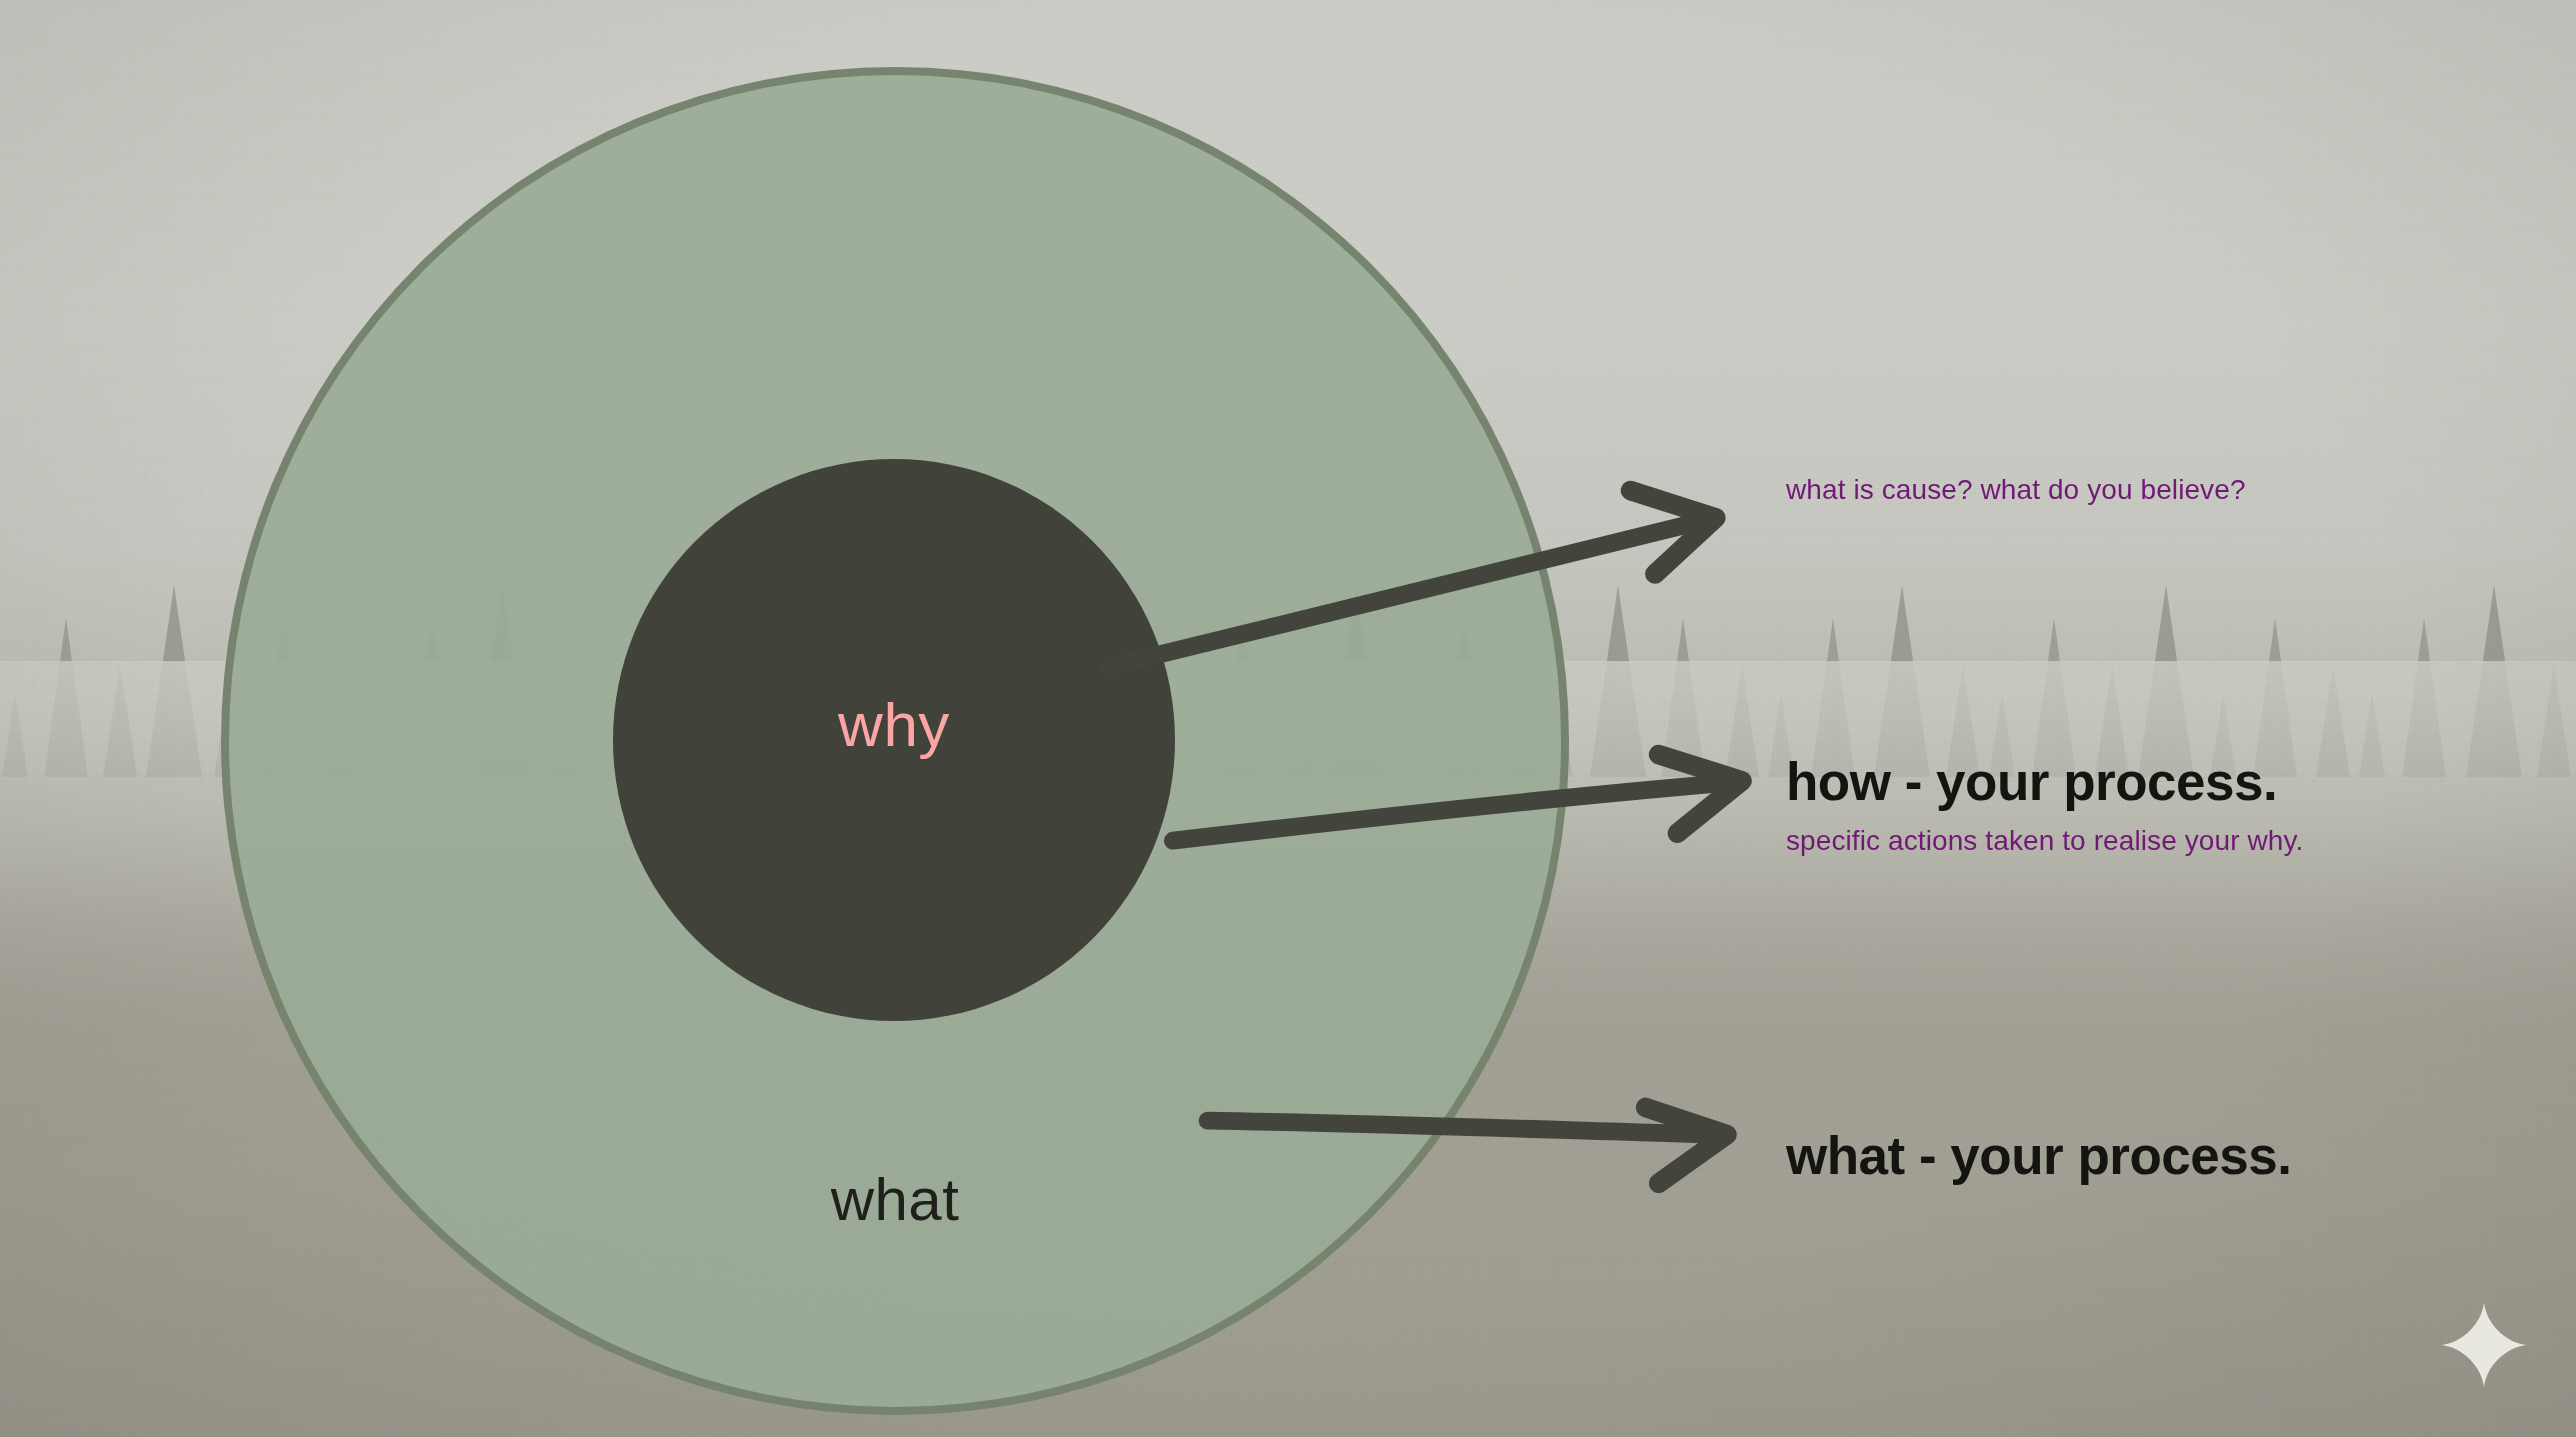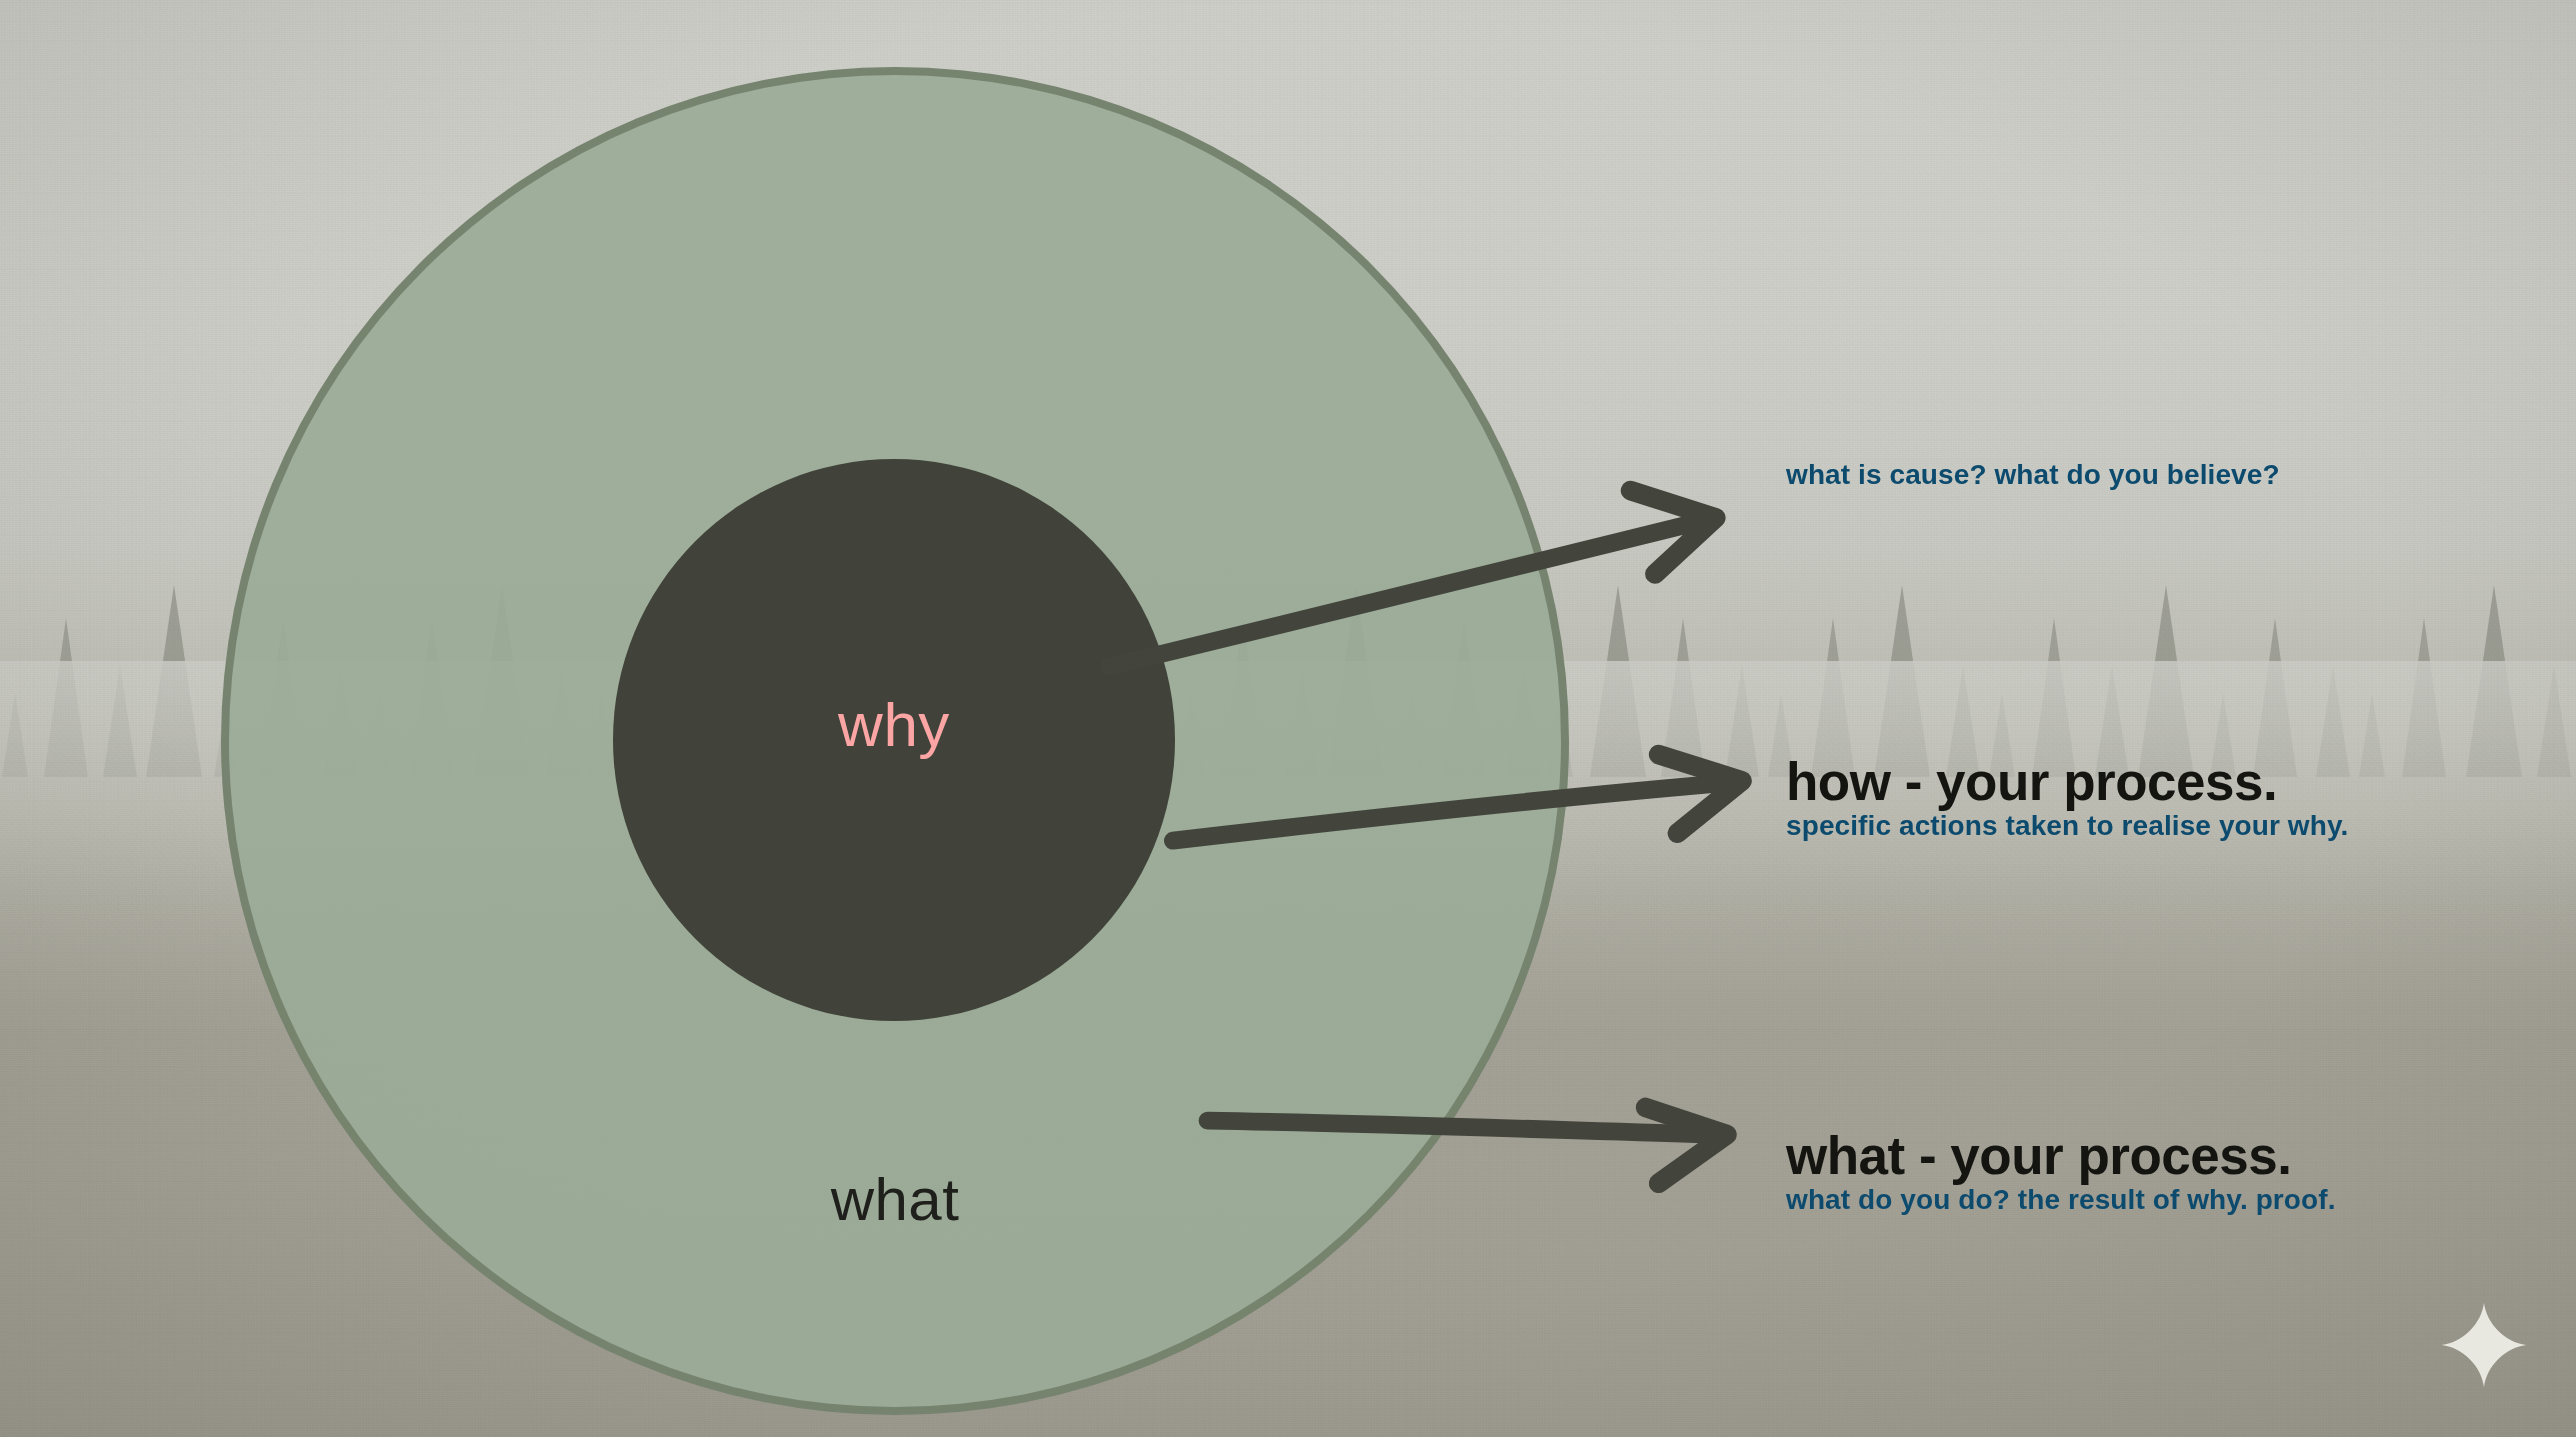--- a/index.html
+++ b/index.html
@@ -140,23 +140,24 @@
   .callout { position: absolute; }
   .callout .headline {
     font-size: 53px;
     font-weight: 700;
     color: #141511;
     letter-spacing: -0.5px;
     white-space: nowrap;
     line-height: 1.05;
   }
   .callout .sub {
+    margin-top: 15px;
     font-size: 28px;
-    font-weight: 700;
-    color: #0c4a6e;
+    font-weight: 400;
+    color: #701a75;
     white-space: nowrap;
     letter-spacing: 0.1px;
   }
   #callout-why  { left: 1786px; top: 459px; }
   #callout-how  { left: 1786px; top: 754px; }
   #callout-what { left: 1786px; top: 1128px; }
 
   
   #sparkle {
     position: absolute;
@@ -263,21 +264,20 @@
     <div class="sub">what is cause? what do you believe?</div>
   </div>
 
   <div class="callout" id="callout-how">
     <div class="headline">how - your process.</div>
     <div class="sub">specific actions taken to realise your why.</div>
   </div>
 
   <div class="callout" id="callout-what">
     <div class="headline">what - your process.</div>
-    <div class="sub">what do you do? the result of why. proof.</div>
   </div>
 
   <svg id="sparkle" viewBox="0 0 100 100">
     <path d="M50 2 C53 26 74 47 98 50 C74 53 53 74 50 98 C47 74 26 53 2 50 C26 47 47 26 50 2 Z" fill="#e8e7e0"></path>
   </svg>
 
 </div>
 
 
 </body></html>

